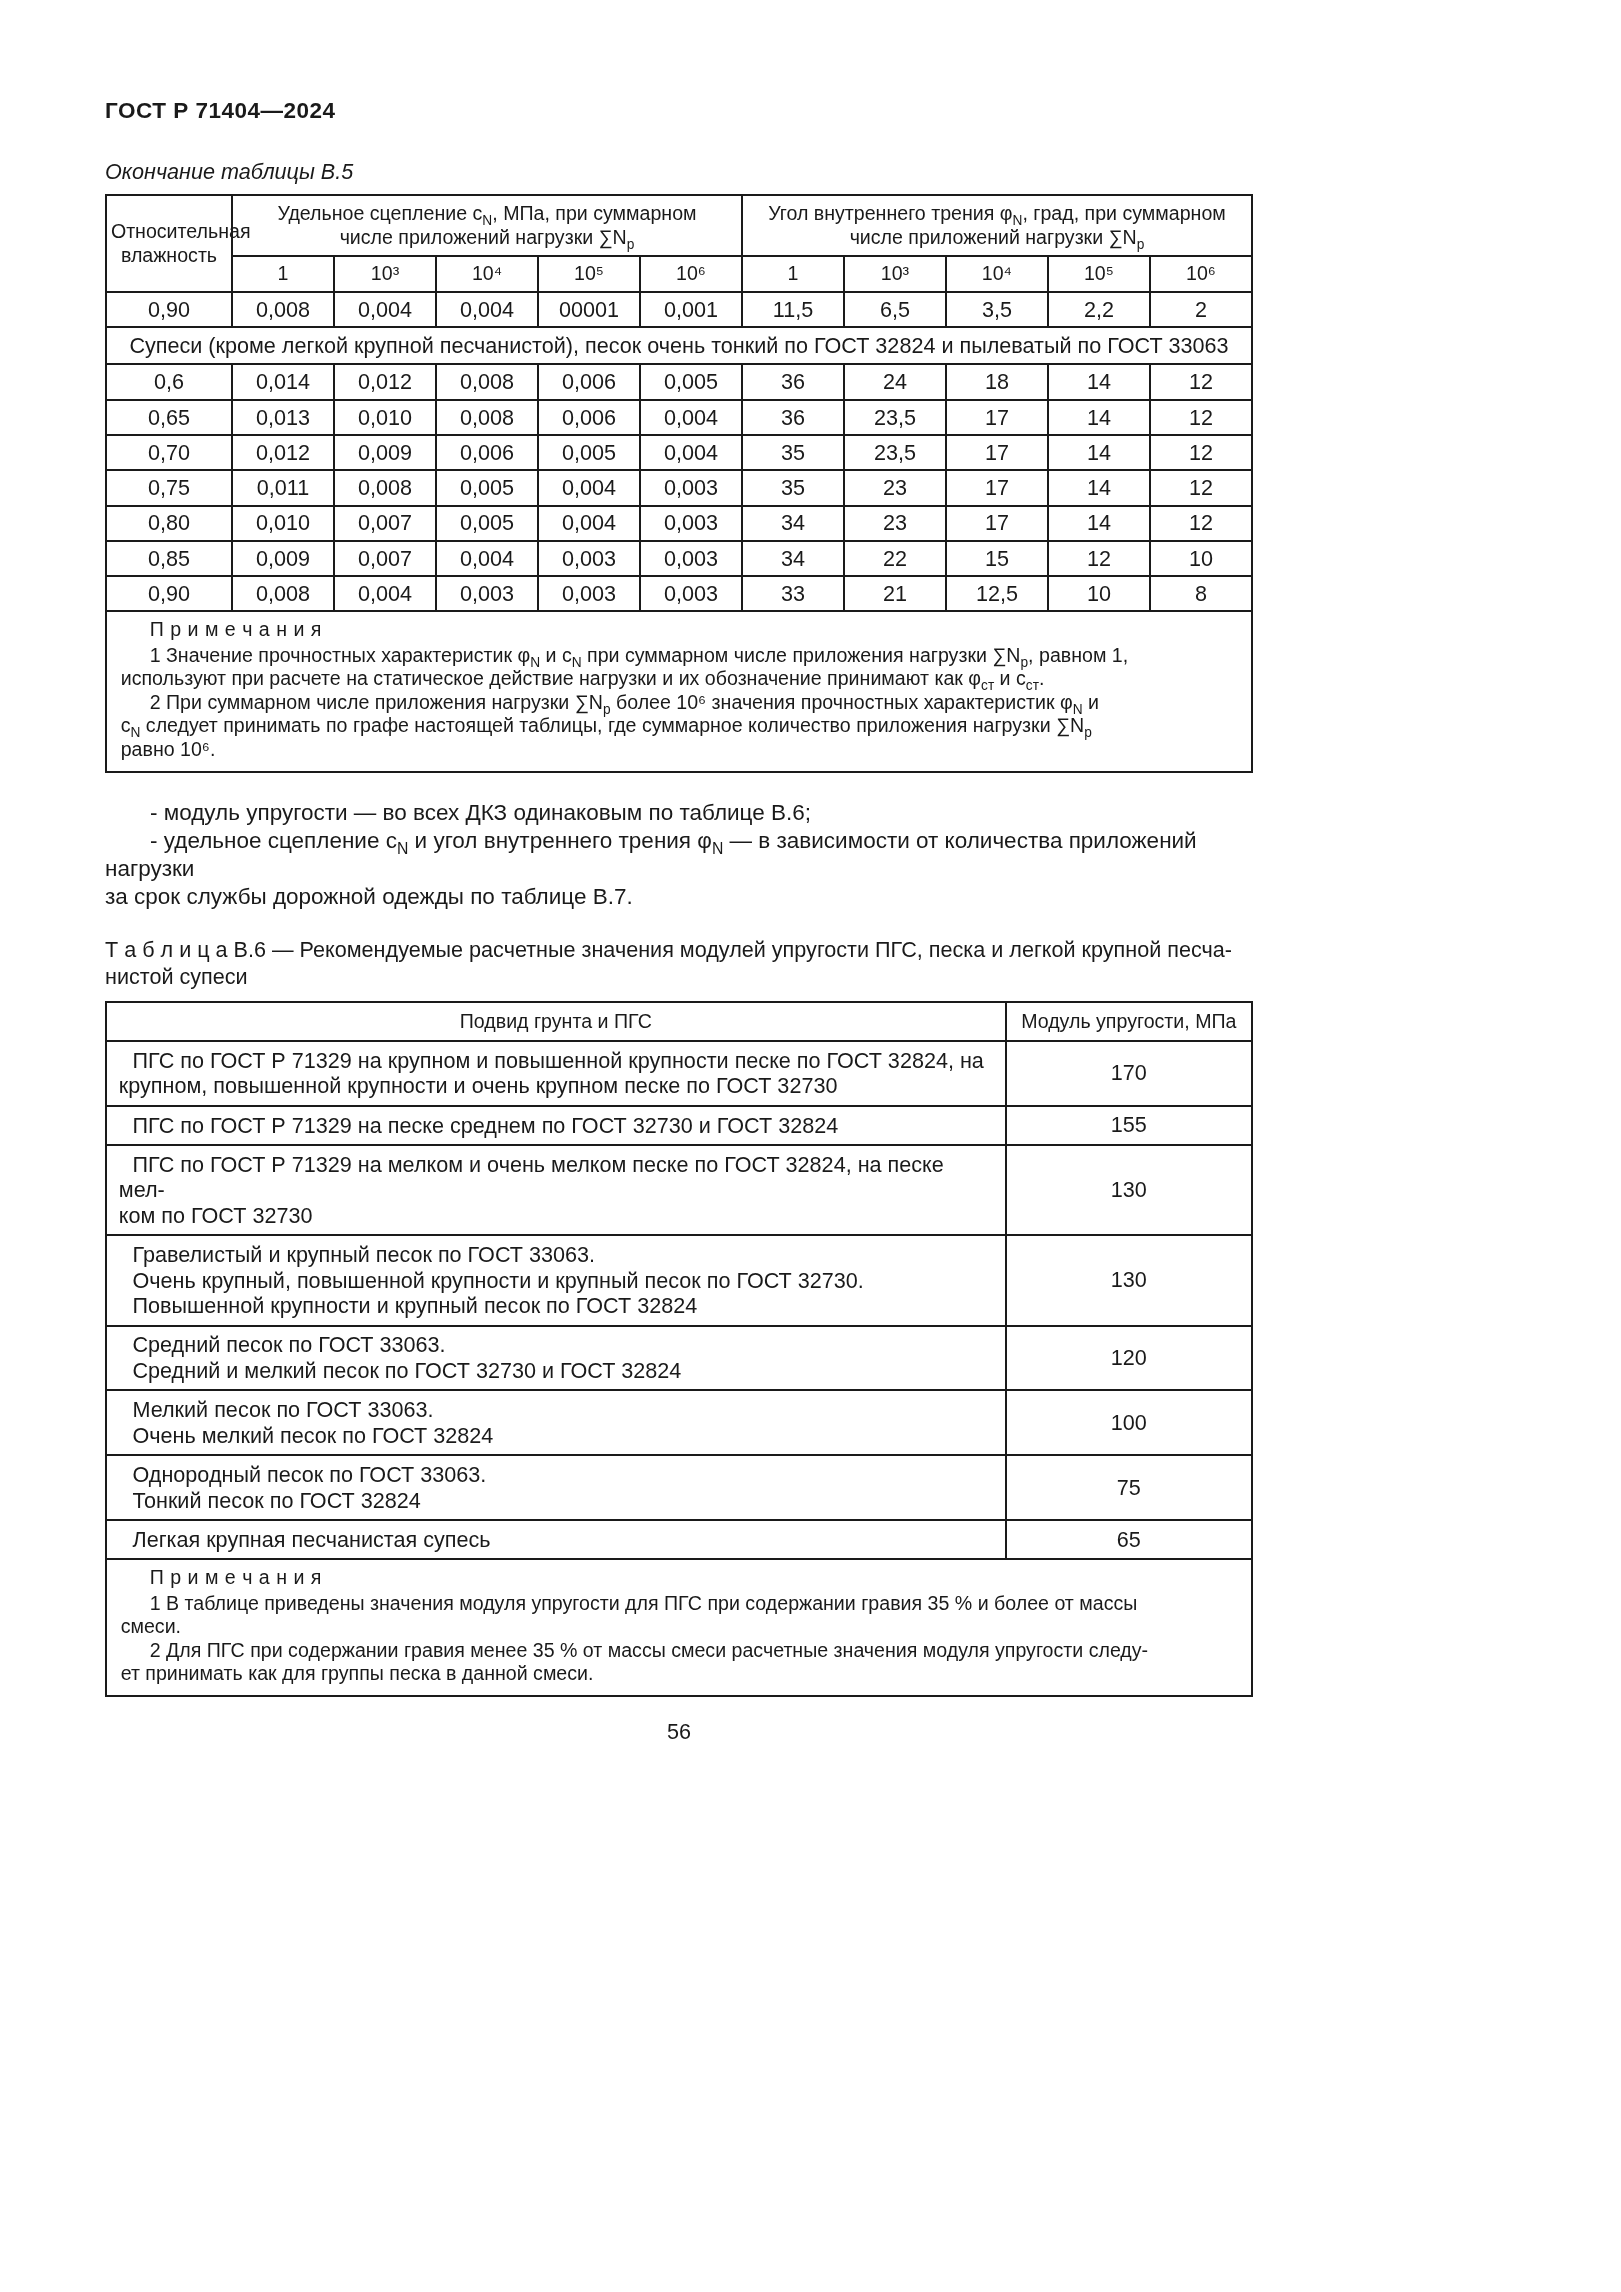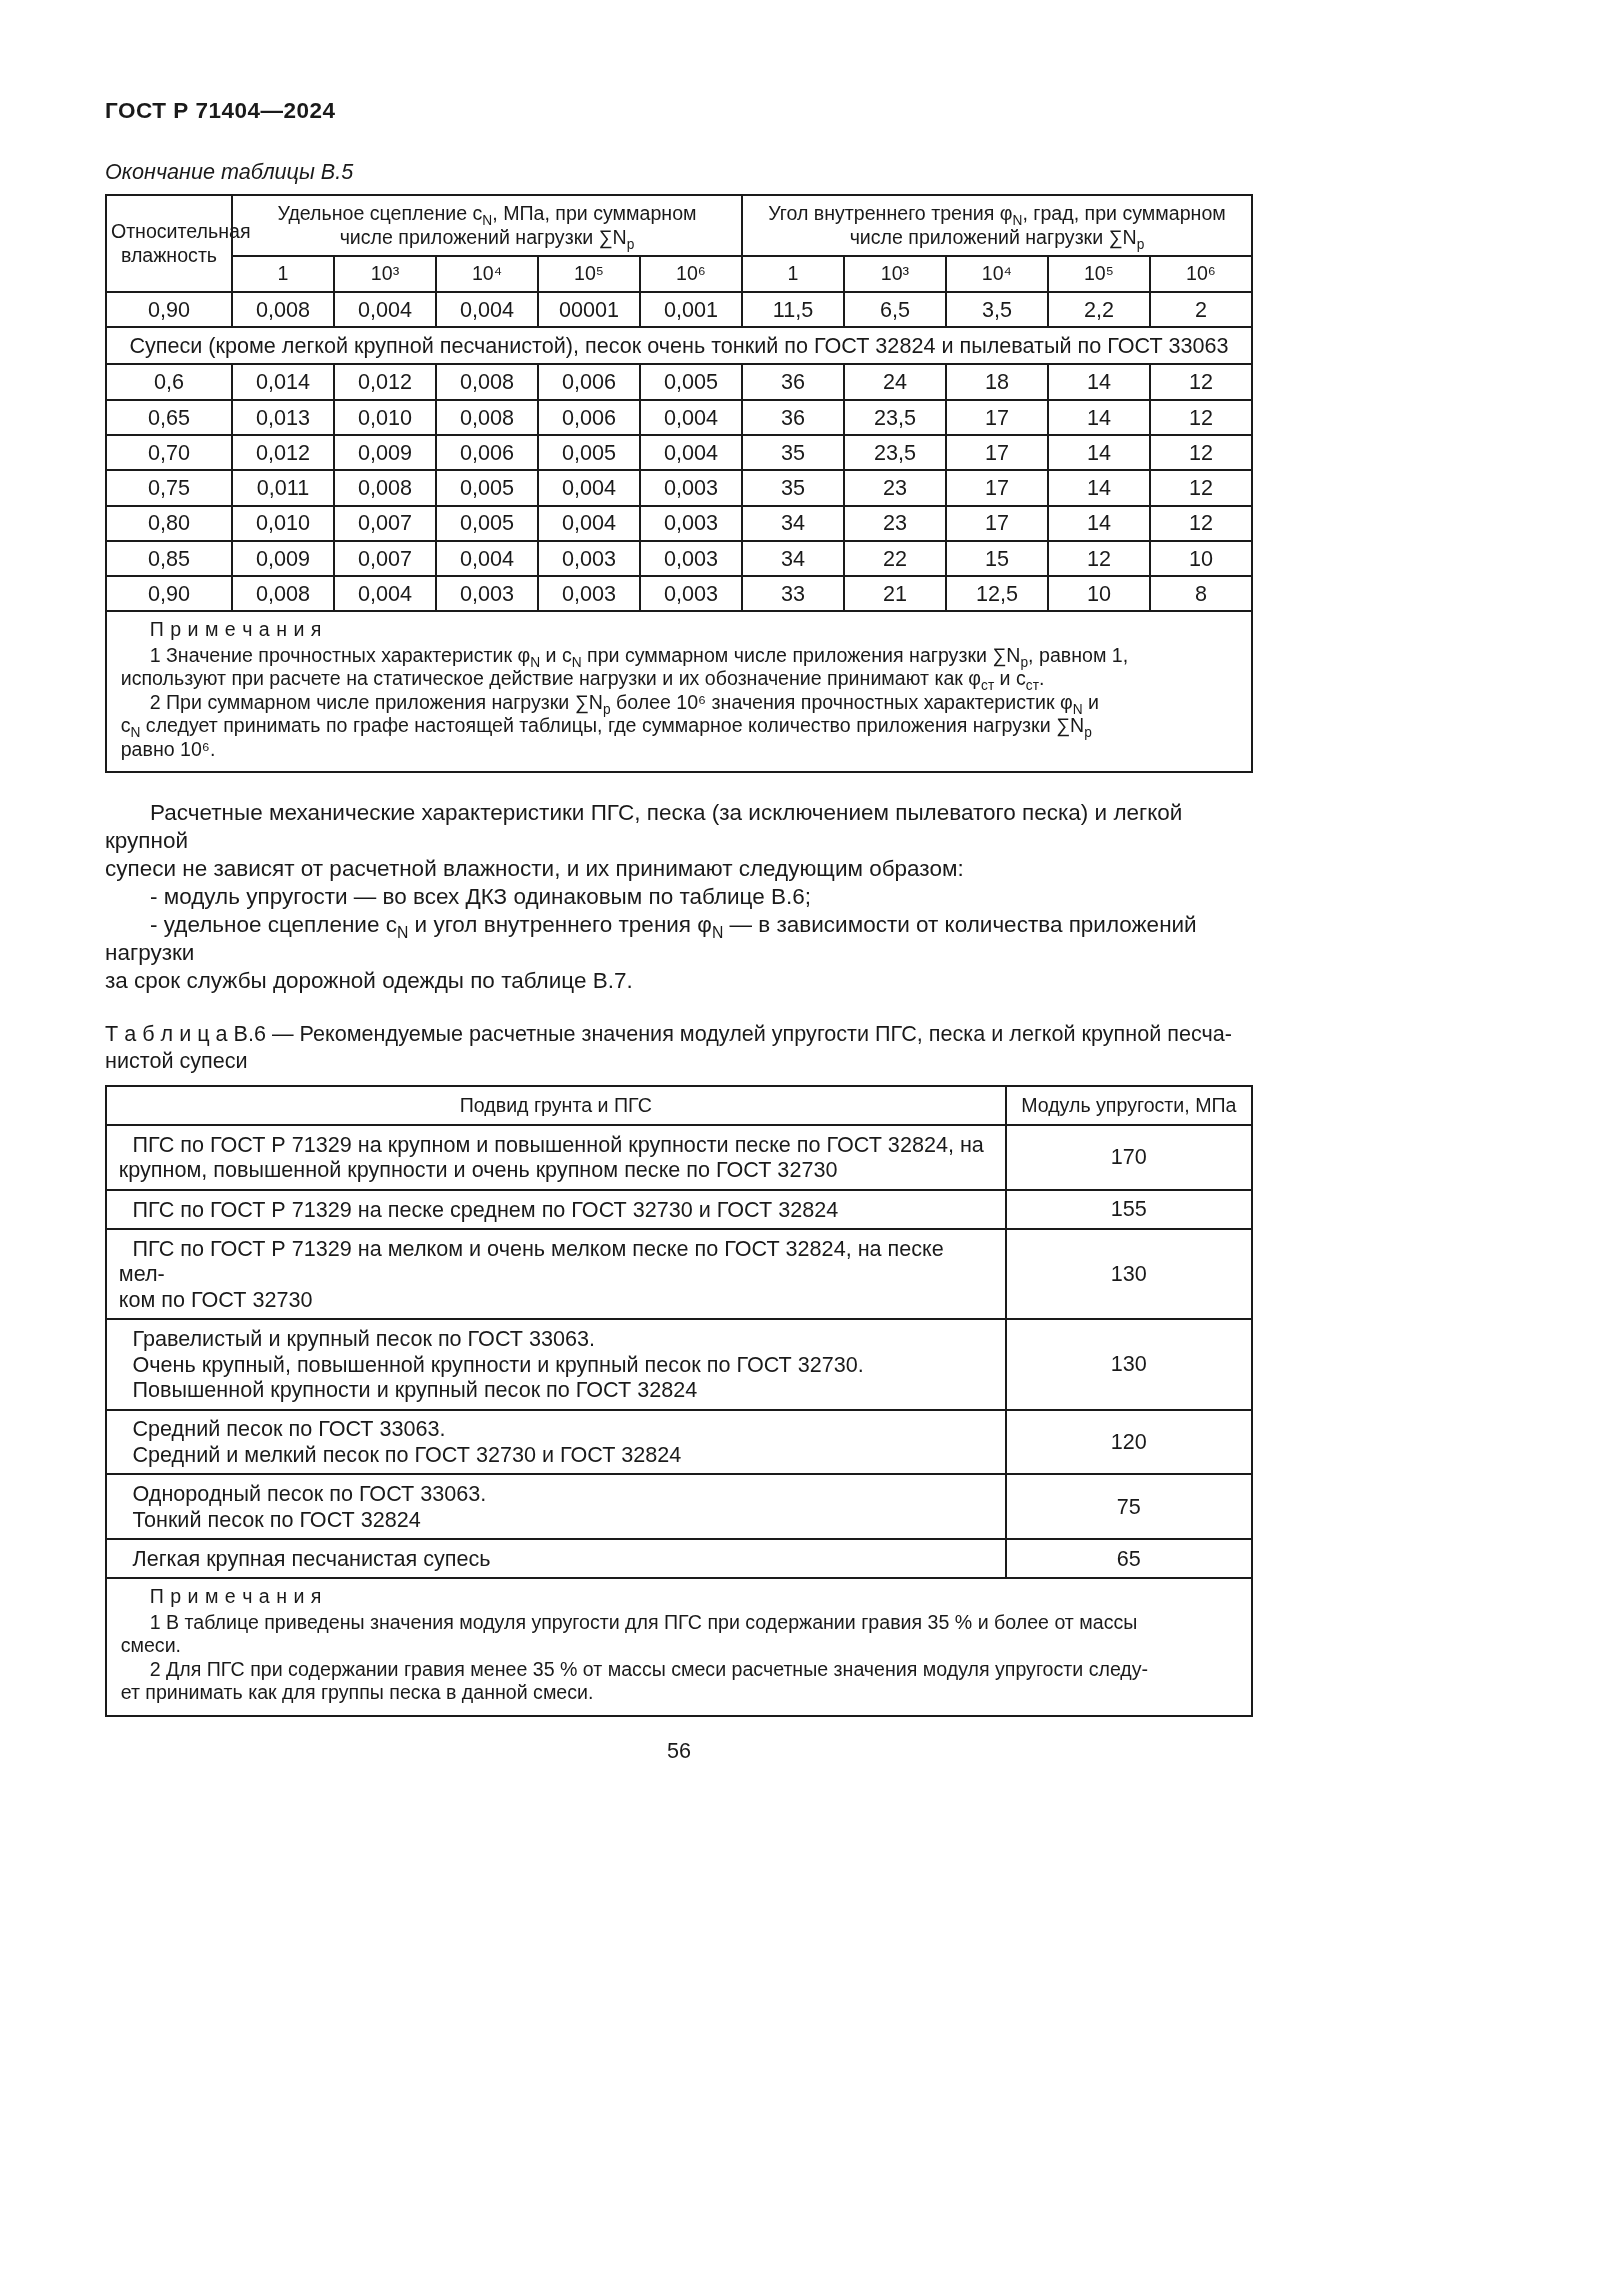--- a/index.html
+++ b/index.html
@@ -264,22 +264,20 @@
 используют при расчете на статическое действие нагрузки и их обозначение принимают как φ<sub>ст</sub> и с<sub>ст</sub>.</div>
           <div class="note">2 При суммарном числе приложения нагрузки ∑N<sub>р</sub> более 10⁶ значения прочностных характеристик φ<sub>N</sub> и
 c<sub>N</sub> следует принимать по графе настоящей таблицы, где суммарное количество приложения нагрузки ∑N<sub>р</sub>
 равно 10⁶.</div>
         </td>
       </tr>
     </tfoot>
   </table>
 
   <div class="bodytext">
-    <p>Расчетные механические характеристики ПГС, песка (за исключением пылеватого песка) и легкой крупной
-супеси не зависят от расчетной влажности, и их принимают следующим образом:</p>
     <p>- модуль упругости — во всех ДКЗ одинаковым по таблице В.6;</p>
     <p>- удельное сцепление c<sub>N</sub> и угол внутреннего трения φ<sub>N</sub> — в зависимости от количества приложений нагрузки
 за срок службы дорожной одежды по таблице В.7.</p>
   </div>
 
   <div class="tcap">Т а б л и ц а   В.6 — Рекомендуемые расчетные значения модулей упругости ПГС, песка и легкой крупной песча-
 нистой супеси</div>
 
   <table class="t2">
     <colgroup>
@@ -320,20 +318,27 @@
             <div class="cellp">Повышенной крупности и крупный песок по ГОСТ 32824</div>
           </td>
           <td class="val-cell">130</td>
         </tr>
         <tr>
           <td class="soil-cell">
             <div class="cellp">Средний песок по ГОСТ 33063.</div>
             <div class="cellp">Средний и мелкий песок по ГОСТ 32730 и ГОСТ 32824</div>
           </td>
           <td class="val-cell">120</td>
+        </tr>
+        <tr>
+          <td class="soil-cell">
+            <div class="cellp">Мелкий песок по ГОСТ 33063.</div>
+            <div class="cellp">Очень мелкий песок по ГОСТ 32824</div>
+          </td>
+          <td class="val-cell">100</td>
         </tr>
         <tr>
           <td class="soil-cell">
             <div class="cellp">Однородный песок по ГОСТ 33063.</div>
             <div class="cellp">Тонкий песок по ГОСТ 32824</div>
           </td>
           <td class="val-cell">75</td>
         </tr>
         <tr>
           <td class="soil-cell">

